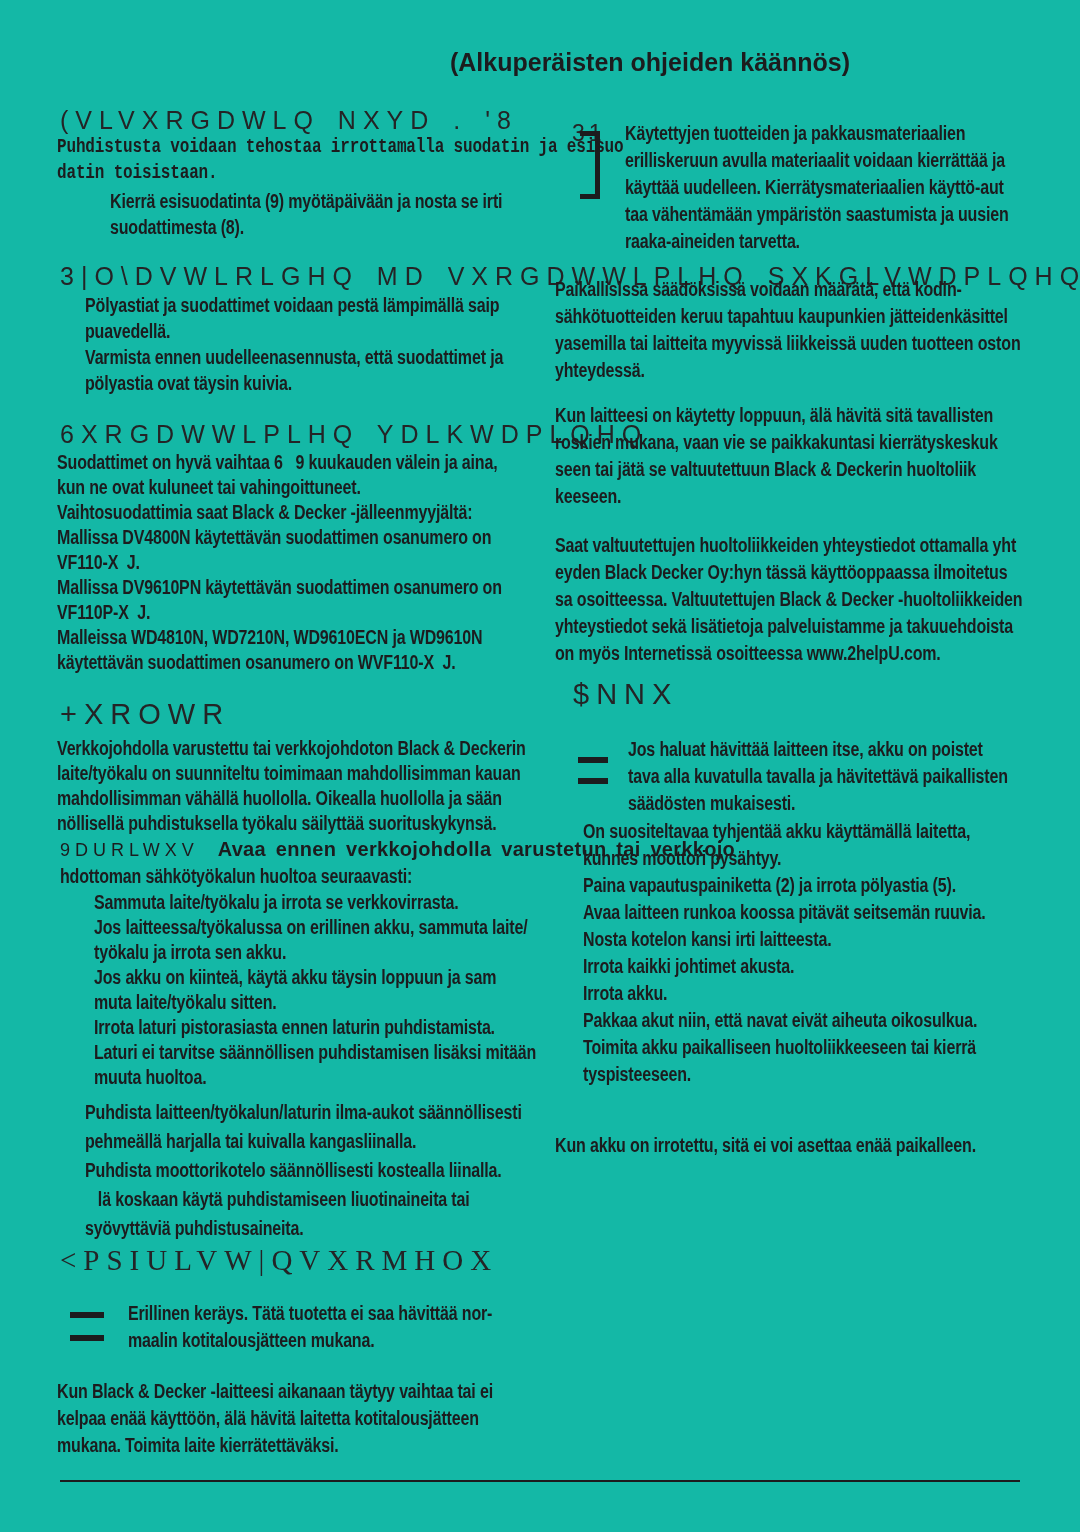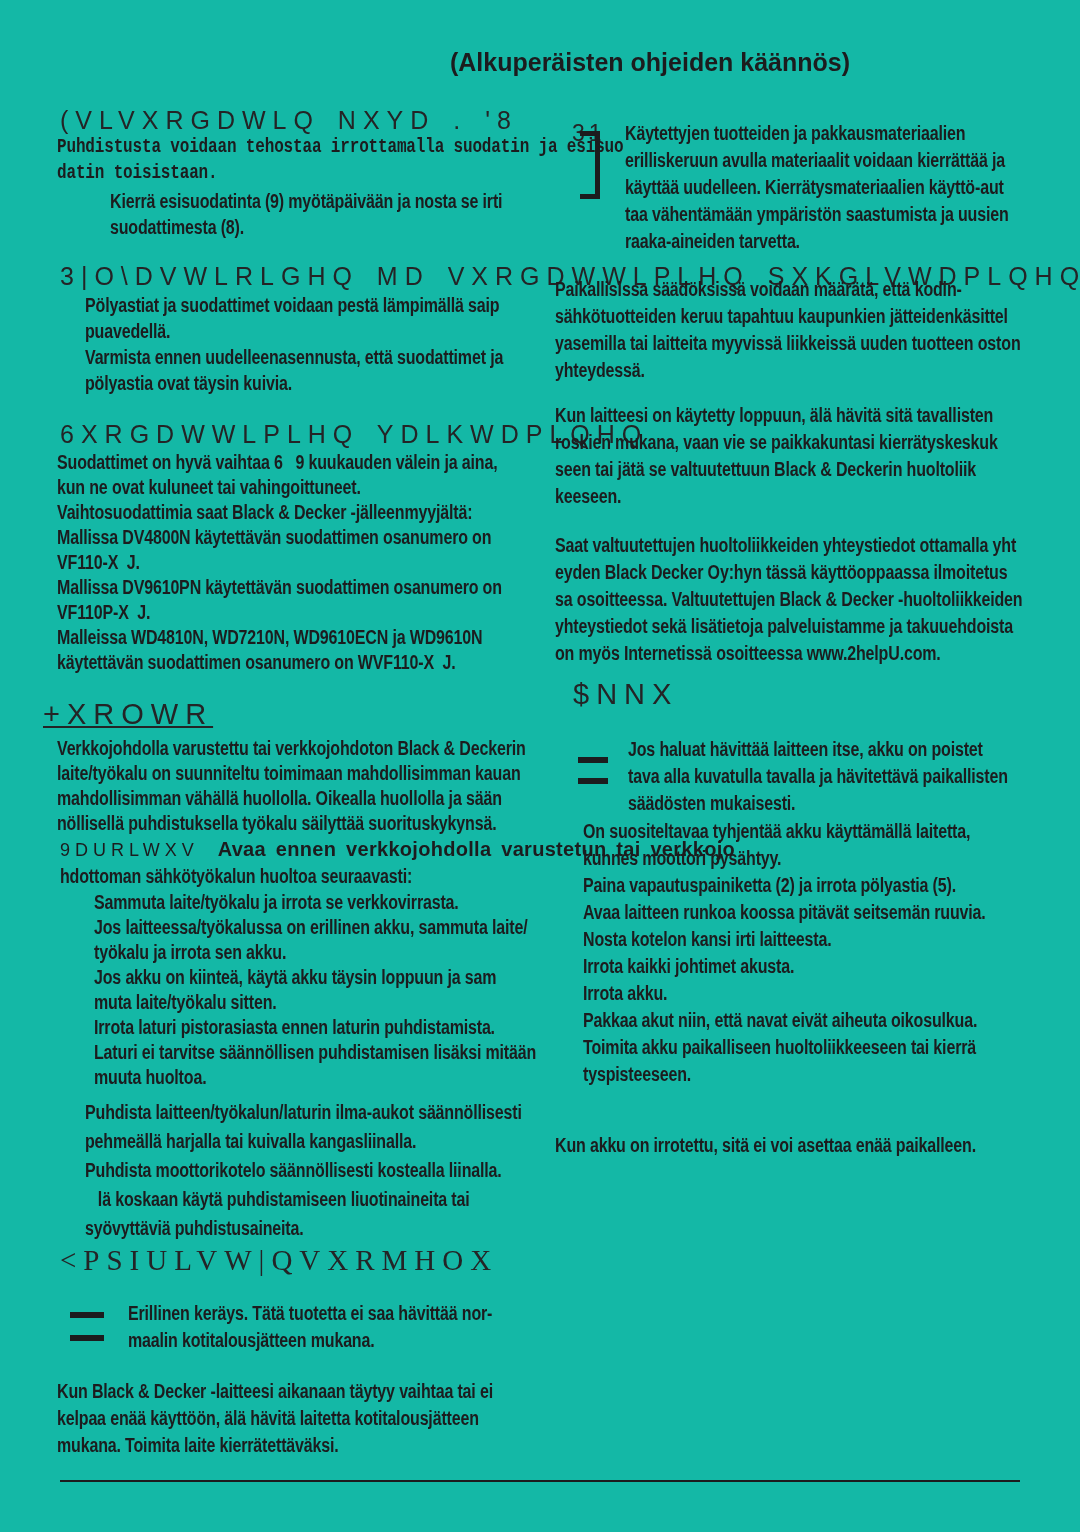--- a/index.html
+++ b/index.html
@@ -67,21 +67,21 @@
         <div class="line">Suodattimet on hyvä vaihtaa 6   9 kuukauden välein ja aina,</div>
         <div class="line">kun ne ovat kuluneet tai vahingoittuneet.</div>
         <div class="line">Vaihtosuodattimia saat Black &amp; Decker -jälleenmyyjältä:</div>
         <div class="line">Mallissa DV4800N käytettävän suodattimen osanumero on</div>
         <div class="line">VF110-X  J.</div>
         <div class="line">Mallissa DV9610PN käytettävän suodattimen osanumero on</div>
         <div class="line">VF110P-X  J.</div>
         <div class="line">Malleissa WD4810N, WD7210N, WD9610ECN ja WD9610N</div>
         <div class="line">käytettävän suodattimen osanumero on WVF110-X  J.</div>
       </div>
-      <div class="block h-lg" style="left: 43px; top: 698px; text-decoration: underline;">
+      <div class="block h-lg" style="left: 60px; top: 698px;">
         <div class="line">+XROWR</div>
       </div>
       <div class="block body" style="left: 57px; top: 736px; line-height: 25px;">
         <div class="line">Verkkojohdolla varustettu tai verkkojohdoton Black &amp; Deckerin</div>
         <div class="line">laite/työkalu on suunniteltu toimimaan mahdollisimman kauan</div>
         <div class="line">mahdollisimman vähällä huollolla. Oikealla huollolla ja sään</div>
         <div class="line">nöllisellä puhdistuksella työkalu säilyttää suorituskykynsä.</div>
       </div>
       <div class="block body" style="left: 60px; top: 836px; line-height: 26px;">
         <div class="line warnline"><span class="g">9DURLWXV</span><span>  Avaa ennen verkkojohdolla varustetun tai verkkojo</span></div>

